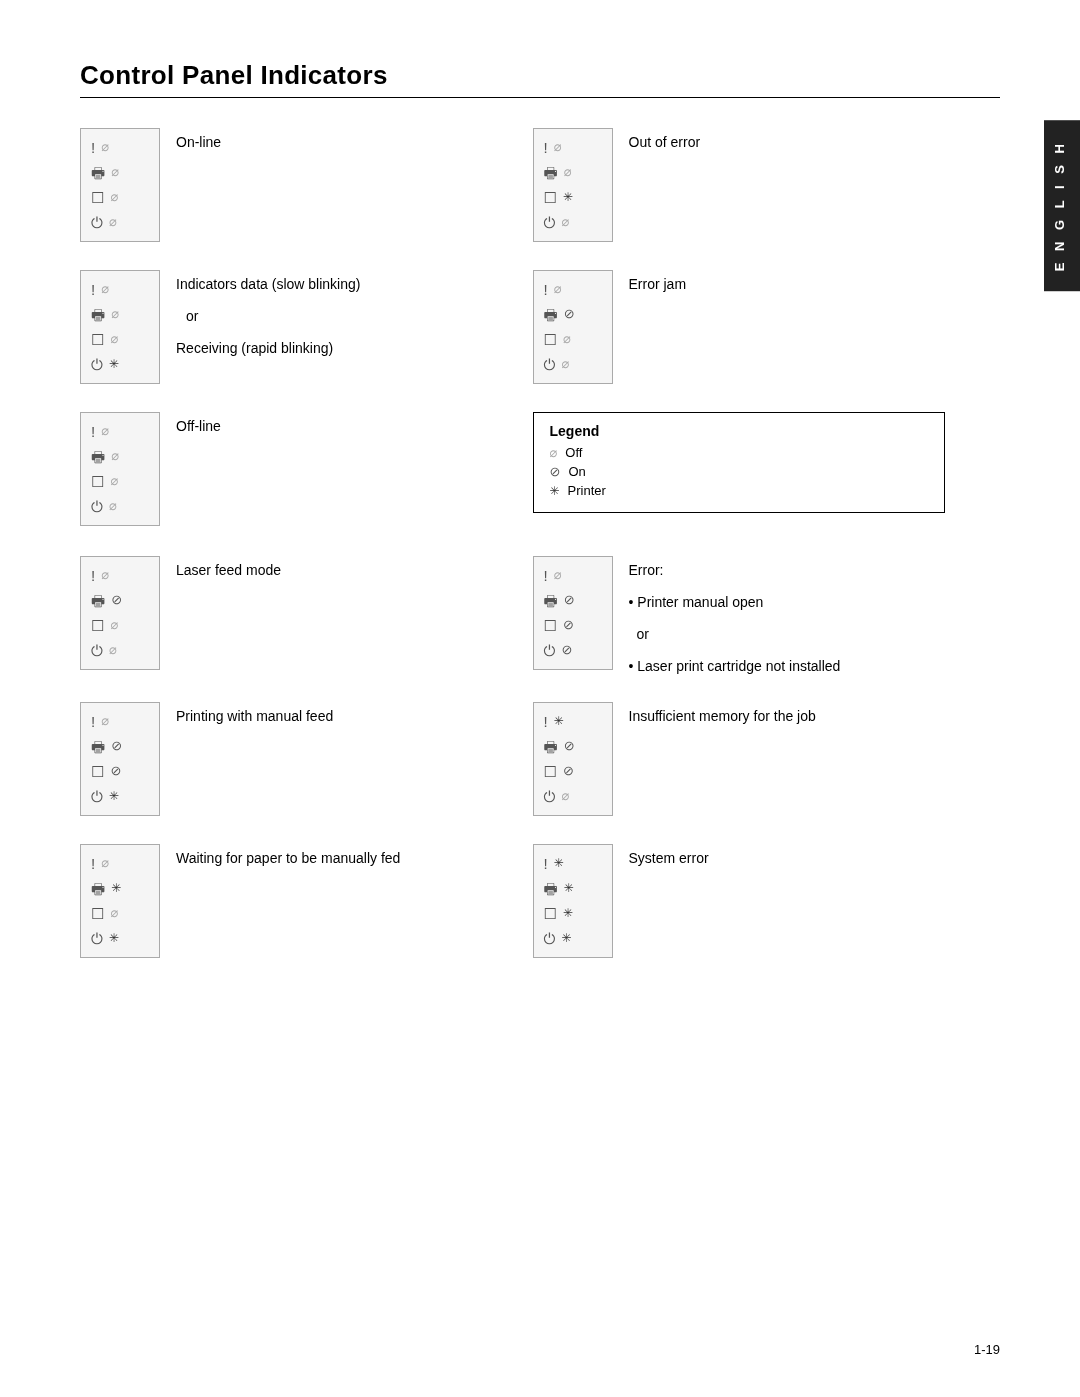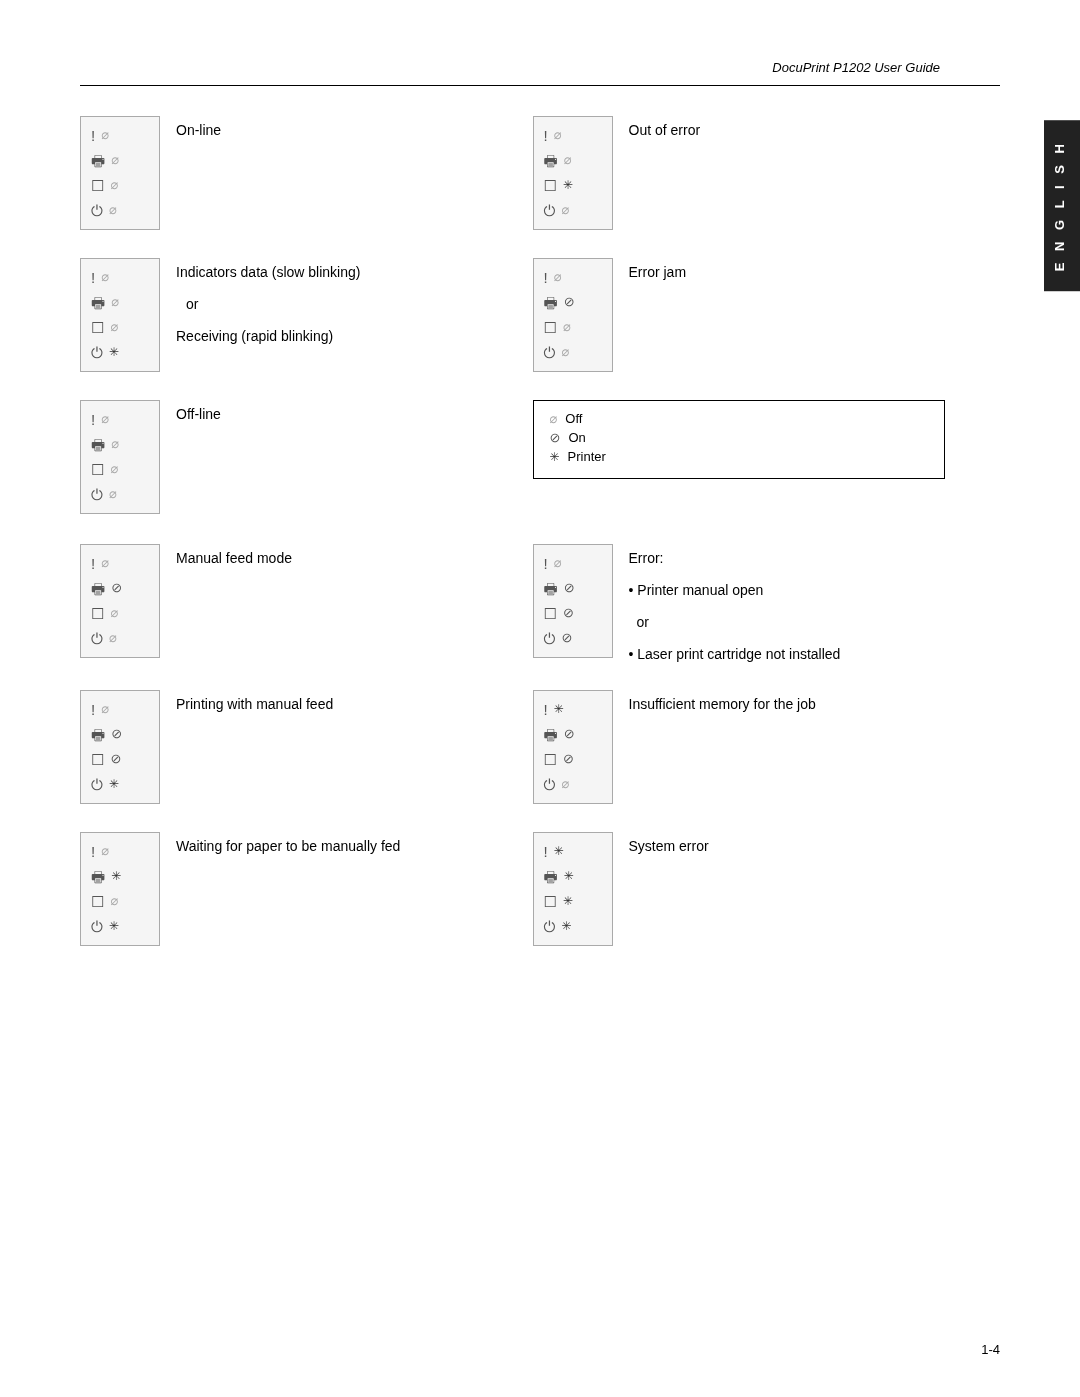--- a/index.html
+++ b/index.html
@@ -132,22 +132,22 @@
       gap: 16px;
     }
   </style>
 </head>
 <body>
 
 <div class="page">
 
   <div class="side-tab">E N G L I S H</div>
 
-  <div class="header-right">DocuPrint P1202 User Guide</div>
-
+
+  <h1 class="page-title">Control Panel Indicators</h1>
   <hr class="title-rule">
 
   <div style="display: grid; grid-template-columns: 1fr 1fr; gap: 28px 40px; margin-right: 55px;">
 
     <div class="panel-and-desc">
       <div class="led-panel">
         <div class="led-row">
             <span class="icon-sym">!</span>
             <span style="font-size:13px;color:#aaa;">⌀</span>
           </div>
@@ -265,20 +265,21 @@
           </div>
       </div>
       <div class="desc-block">
         <span>Off-line</span>
       </div>
     </div>
 
     <div style="display:flex; flex-direction:column; gap:0;">
 
       <div class="legend-box">
+        <div class="legend-title">Legend</div>
         <div class="legend-row">
           <span style="font-size:13px;color:#aaa;">⌀</span>
           <span>Off</span>
         </div>
         <div class="legend-row">
           <span style="font-size:13px;color:#555;">⊘</span>
           <span>On</span>
         </div>
         <div class="legend-row">
           <span style="font-size:12px;color:#333;">✳</span>
@@ -306,21 +307,21 @@
         <div class="led-row">
             <span class="icon-sym">☐</span>
             <span style="font-size:13px;color:#aaa;">⌀</span>
           </div>
         <div class="led-row">
             <span class="icon-sym">⏻</span>
             <span style="font-size:13px;color:#aaa;">⌀</span>
           </div>
       </div>
       <div class="desc-block">
-        <span>Manual feed mode</span>
+        <span>Laser feed mode</span>
       </div>
     </div>
 
     <div class="panel-and-desc">
       <div class="led-panel">
         <div class="led-row">
             <span class="icon-sym">!</span>
             <span style="font-size:13px;color:#aaa;">⌀</span>
           </div>
         <div class="led-row">
@@ -438,15 +439,15 @@
             <span style="font-size:12px;color:#333;">✳</span>
           </div>
       </div>
       <div class="desc-block">
         <span>System error</span>
       </div>
     </div>
 
   </div>
 
-  <div class="page-number">1-4</div>
+  <div class="page-number">1-19</div>
 
 </div>
 
 </body></html>

